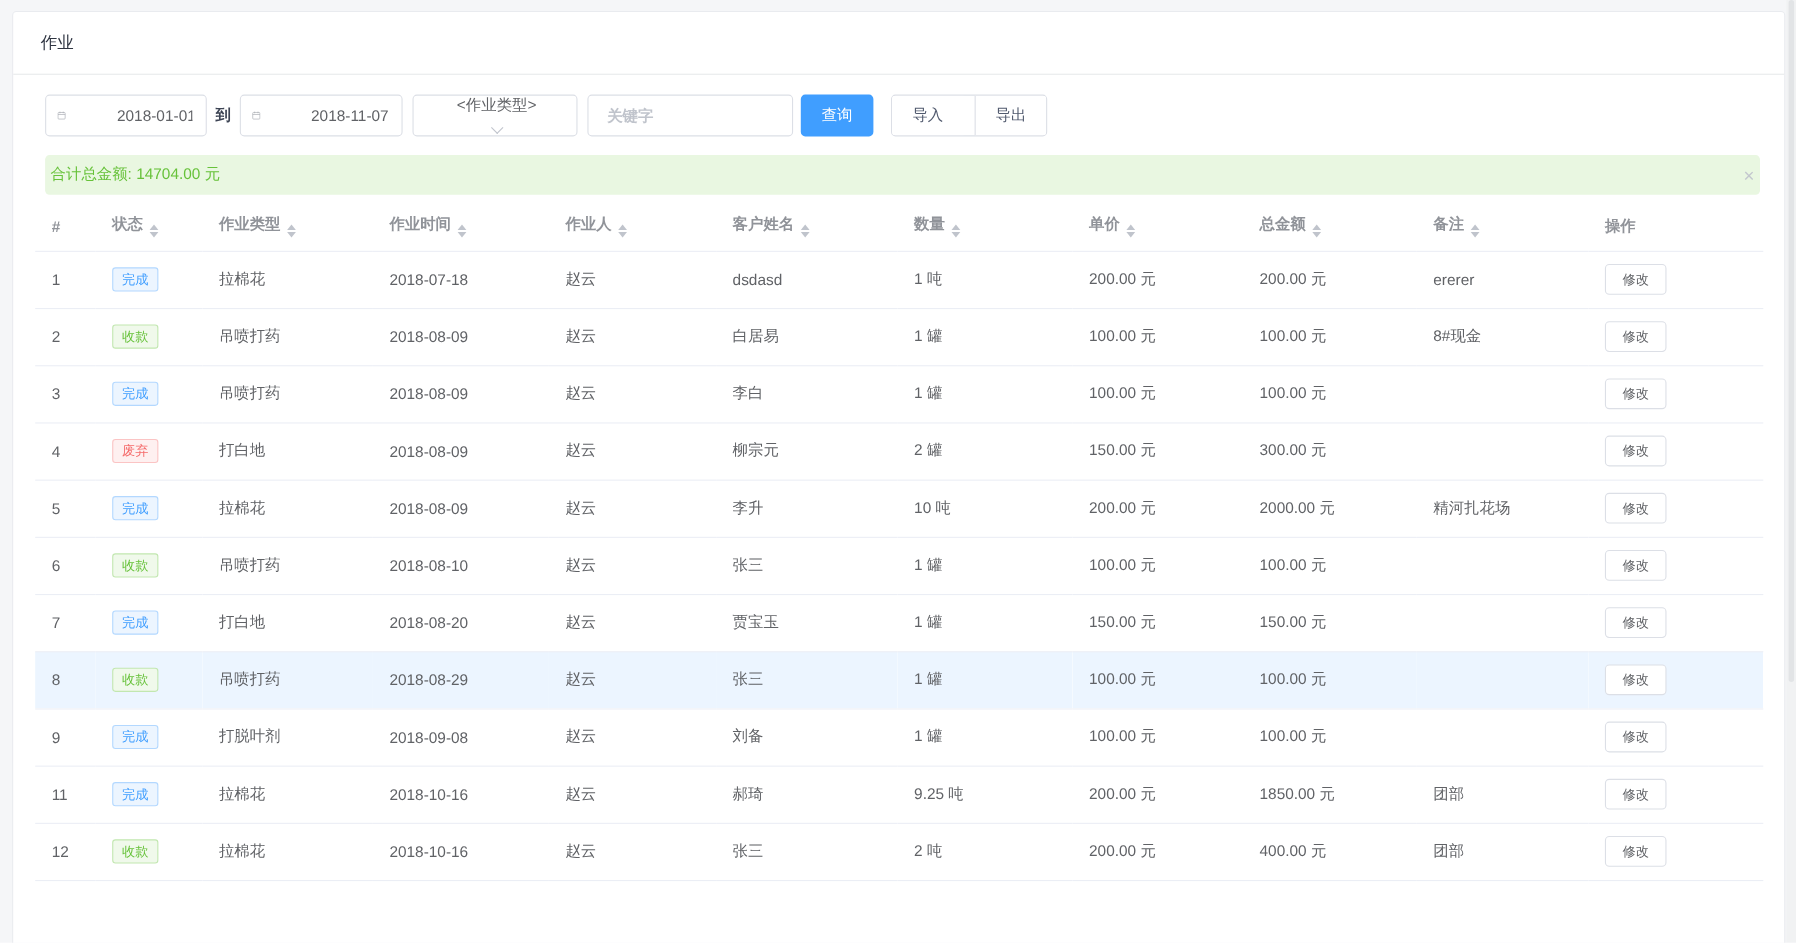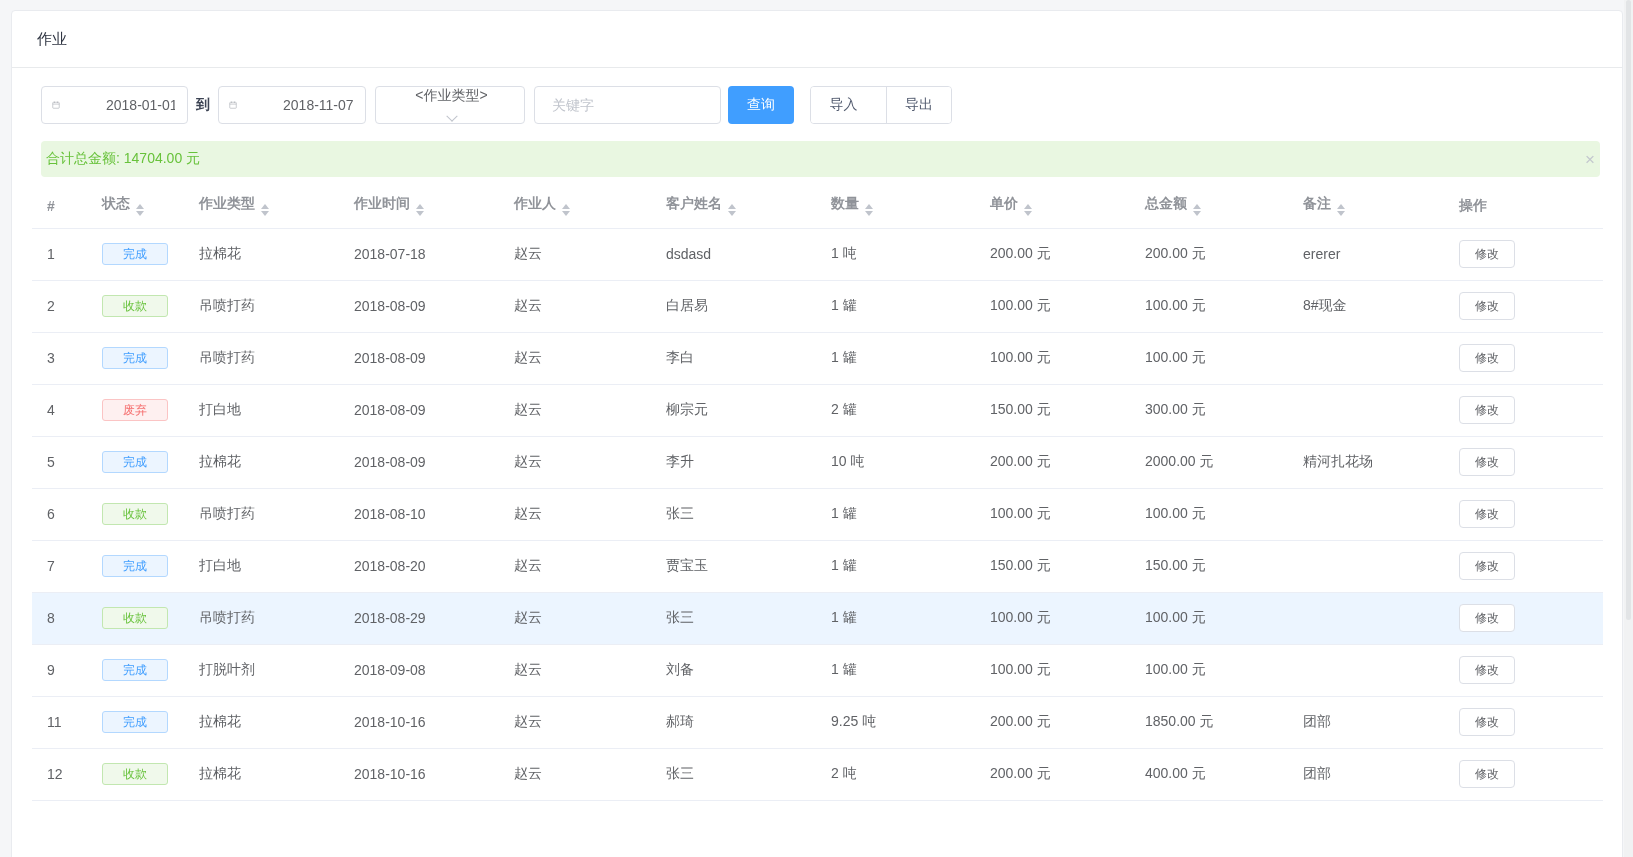--- a/index.html
+++ b/index.html
@@ -34,21 +34,21 @@
   }
   .to-label { margin:0 8px; font-size:14px; color:#3c4353; font-weight:bold; }
   .select { width:150px; justify-content:space-between; padding:0 12px 0 15px; margin-left:9px; cursor:pointer;flex-direction:column; }
   .select .chevron {
     width:8px; height:8px; border-right:1.4px solid #c0c4cc; border-bottom:1.4px solid #c0c4cc;
     transform:rotate(45deg) translate(-2px,-2px);
   }
   .keyword { width:187px; padding:0 15px; margin-left:9px; }
   .keyword input {
     border:none; outline:none; width:100%; font-size:14px; color:#606266;
-    font-family:inherit; background:transparent;
+    font-family:inherit; background:transparent;font-weight:bold;
   }
   .keyword input::placeholder { color:#c0c4cc; }
   .btn-primary {
     height:38px; margin-left:7px; padding:0 19px; border:none; border-radius:4px;
     background:var(--primary,#409eff); color:#fff; font-size:14px; cursor:pointer;
     font-family:inherit;
   }
   .btn-group {
     display:flex; height:38px; margin-left:16px; border:1px solid #dcdfe6;
     border-radius:4px; overflow:hidden; background:#fff;gap:10px;
@@ -80,21 +80,21 @@
     height:52px; padding:0 0 0 15px; font-size:14px; color:#606266;
     border-bottom:1px solid #ebeef5; white-space:nowrap; overflow:hidden;
   }
   tr.hl td { background:var(--highlight-row,#ecf5ff); }
   .sort { display:inline-flex; flex-direction:column; margin-left:6px; vertical-align:-1px; cursor:pointer; }
   .sort i { display:block; width:0; height:0; border-left:4px solid transparent; border-right:4px solid transparent; }
   .sort .up { border-bottom:5px solid #c0c4cc; margin-bottom:2px; }
   .sort .down { border-top:5px solid #c0c4cc; }
 
   .badge {
-    display:inline-block; height:22px; line-height:20px; padding:0 20px;
+    display:inline-block; height:22px; line-height:20px; padding:0 8px;
     font-size:12px; border-radius:3px; border:1px solid transparent;
   }
   .badge.blue  { color:var(--primary,#409eff);  background:var(--badge-blue-bg,#ecf5ff);  border-color:var(--badge-blue-border,#b3d8ff); }
   .badge.green { color:var(--success,#67c23a); background:var(--badge-green-bg,#f0f9eb); border-color:var(--badge-green-border,#c2e7b0); }
   .badge.red   { color:var(--danger,#f56c6c);  background:var(--badge-red-bg,#fef0f0);  border-color:var(--badge-red-border,#fbc4c4); }
 
   .edit-btn {
     height:28px; padding:0 15px; background:#fff; border:1px solid #dcdfe6;
     border-radius:4px; font-size:12px; color:#606266; cursor:pointer; font-family:inherit;
   }

